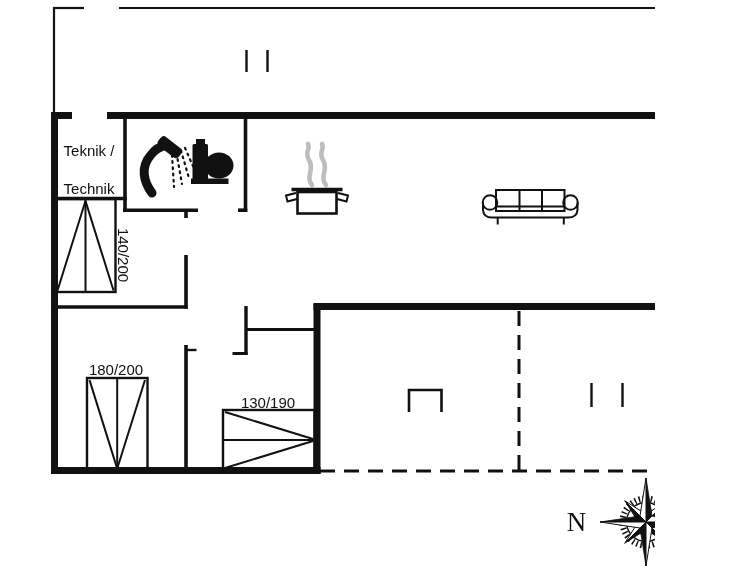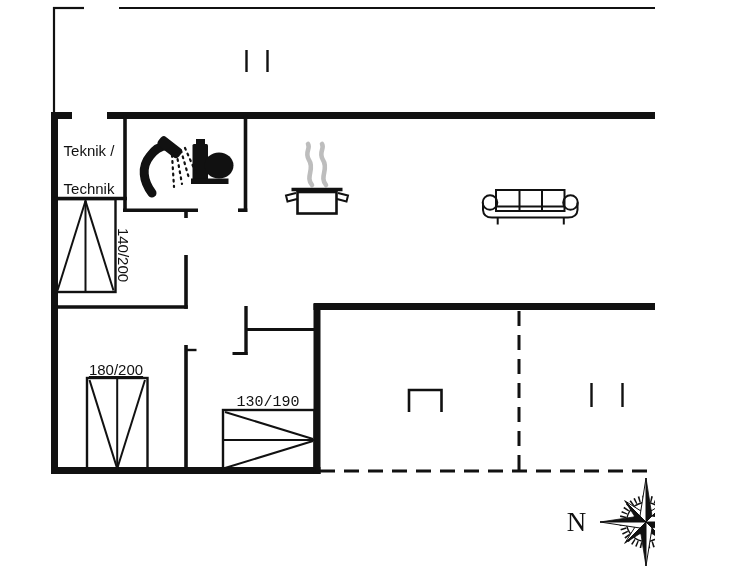--- a/index.html
+++ b/index.html
@@ -171,18 +171,18 @@
       <polygon points="600,522 640,516 646,522" fill="currentColor" stroke-width="0.8"></polygon>
       <polygon points="600,522 640,528 646,522" fill="#ffffff" stroke-width="1"></polygon>
     </g>
   </svg>
 
   <div class="lbl" style="left:56px;top:142px;width:66px;">Teknik /</div>
   <div class="lbl" style="left:56px;top:168px;width:66px;margin-top:12px;">Technik</div>
 
   <div class="lbl rot" style="left:91px;top:247px;width:66px;height:16px;">140/200</div>
 
-  <div class="lbl" style="left:83px;top:361px;width:66px;text-decoration:underline;">180/200</div>
+  <div class="lbl" style="left:83px;top:361px;width:66px;">180/200</div>
 
-  <div class="lbl" style="left:235px;top:394px;width:66px;font-family:Liberation Mono, monospace;">130/190</div>
+  <div class="lbl" style="left:235px;top:394px;width:66px;">130/190</div>
 
   <div class="lbl north" style="left:561px;top:507px;width:31px;">N</div>
 </div>
 
 </body></html>

